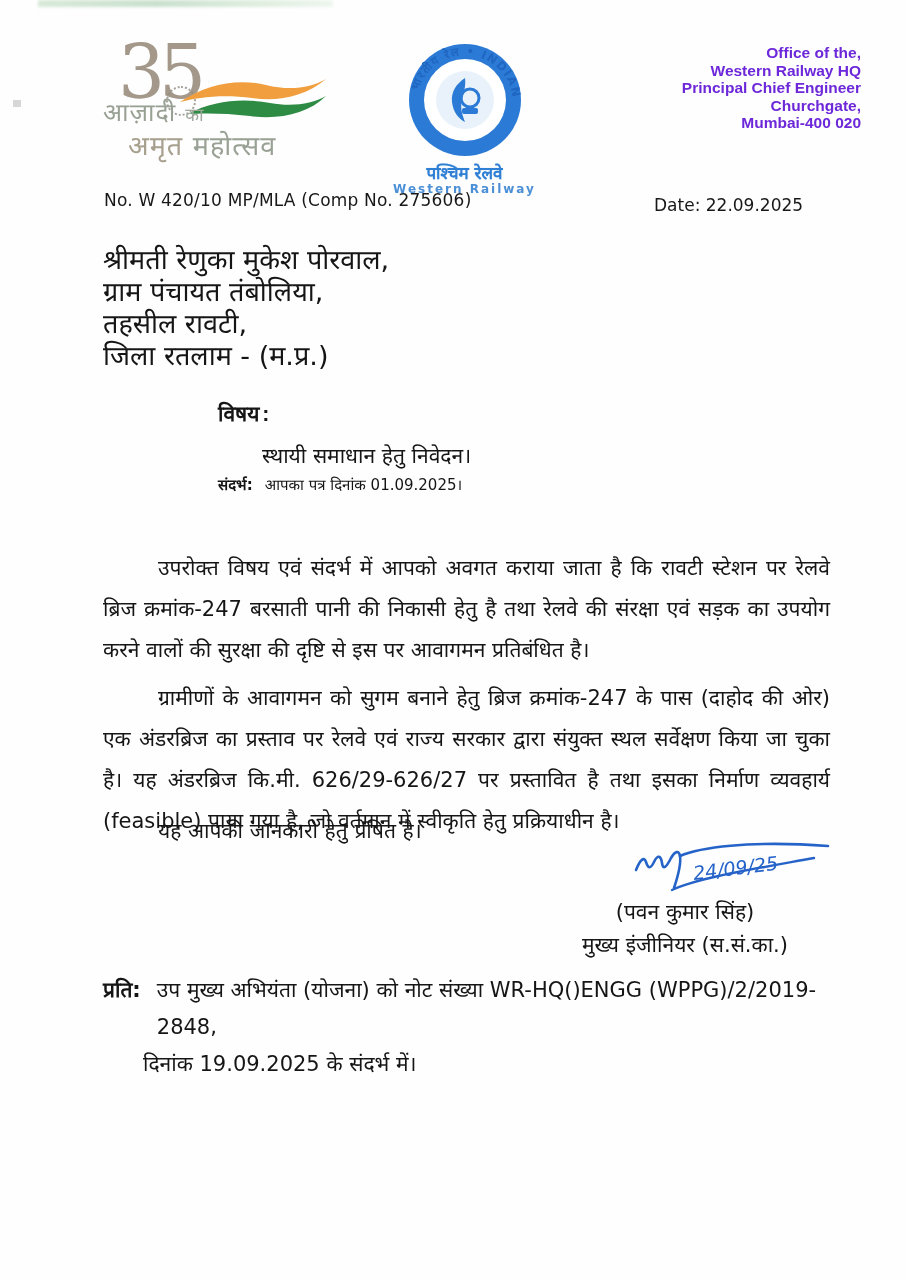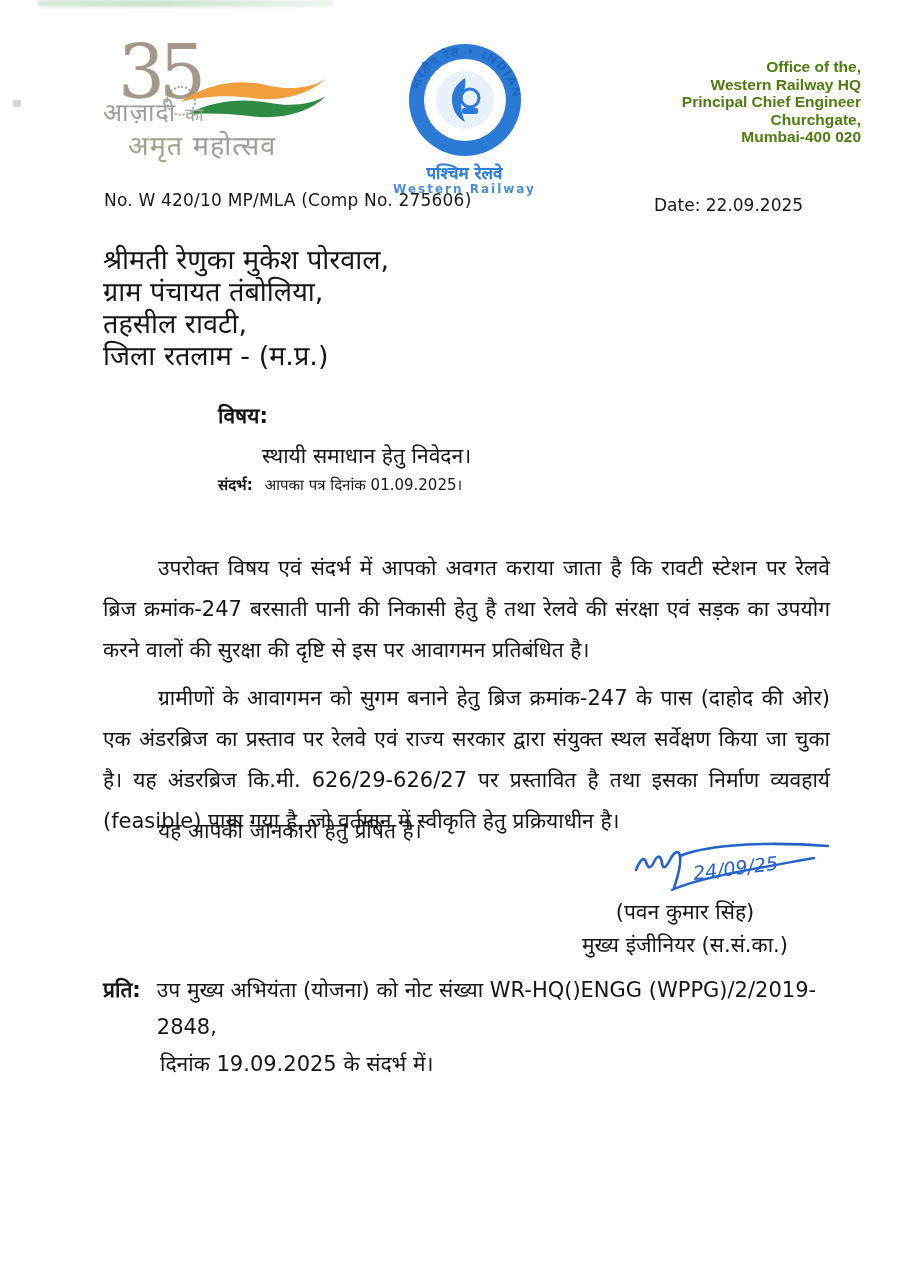--- a/index.html
+++ b/index.html
@@ -49,36 +49,36 @@
   .emblem{position:absolute;left:392px;top:40px;width:145px;text-align:center;}
   .emblem .hindi{
     font-size:17px;font-weight:bold;color:#2f7fd4;margin-top:2px;line-height:18px;
     text-shadow:0 0 1px rgba(47,127,212,.4);
   }
   .emblem .english{
     font-size:12px;font-weight:bold;color:#4b8fd6;letter-spacing:2px;line-height:14px;
   }
 
   .office{
-    position:absolute;right:44px;top:58px;width:300px;
+    position:absolute;right:44px;top:44px;width:300px;
     text-align:right;font-family:"Liberation Sans", sans-serif;
-    font-weight:bold;font-size:15.5px;line-height:17.5px;color:#4d7c0f;
+    font-weight:bold;font-size:15.5px;line-height:17.5px;color:#6d28d9;
   }
 
   
   .refline{position:absolute;left:0;top:190px;width:905px;font-size:17px;color:#181818;}
   .refline .no{position:absolute;left:104px;top:0;letter-spacing:.2px;}
   .refline .date{position:absolute;left:654px;top:5px;}
 
   
   .recipient{position:absolute;left:103px;top:244px;font-size:27px;line-height:32px;color:#151515;}
 
   
   .subject{position:absolute;left:218px;top:396px;width:600px;font-size:21px;line-height:40px;color:#151515;}
-  .subject .row{display:flex;align-items:flex-end;}
+  .subject .row{display:flex;align-items:flex-end;font-family:Liberation Mono, monospace;}
   .subject .label{font-weight:bold;margin-right:10px;white-space:nowrap;}
   .subject .line2{margin-left:44px;}
   .sandarbh{position:absolute;left:218px;top:474px;font-size:15px;color:#151515;display:flex;}
   .sandarbh .label{font-weight:bold;margin-right:12px;}
 
   
   .para{
     position:absolute;left:103px;width:727px;
     font-size:21px;line-height:41px;text-align:justify;
     text-indent:55px;color:#151515;margin-top:26px;
@@ -187,16 +187,16 @@
   <div class="signblock">
     <div>(पवन कुमार सिंह)</div>
     <div>मुख्य इंजीनियर (स.सं.का.)</div>
   </div>
 
   <div class="copyto">
     <div class="row">
       <span class="label">प्रति:</span>
       <span>उप मुख्य अभियंता (योजना) को नोट संख्या WR-HQ()ENGG (WPPG)/2/2019-2848,</span>
     </div>
-    <div style="margin-left:57px;">दिनांक 19.09.2025 के संदर्भ में।</div>
+    <div style="margin-left:40px;">दिनांक 19.09.2025 के संदर्भ में।</div>
   </div>
 
 </div>
 
 </body></html>

